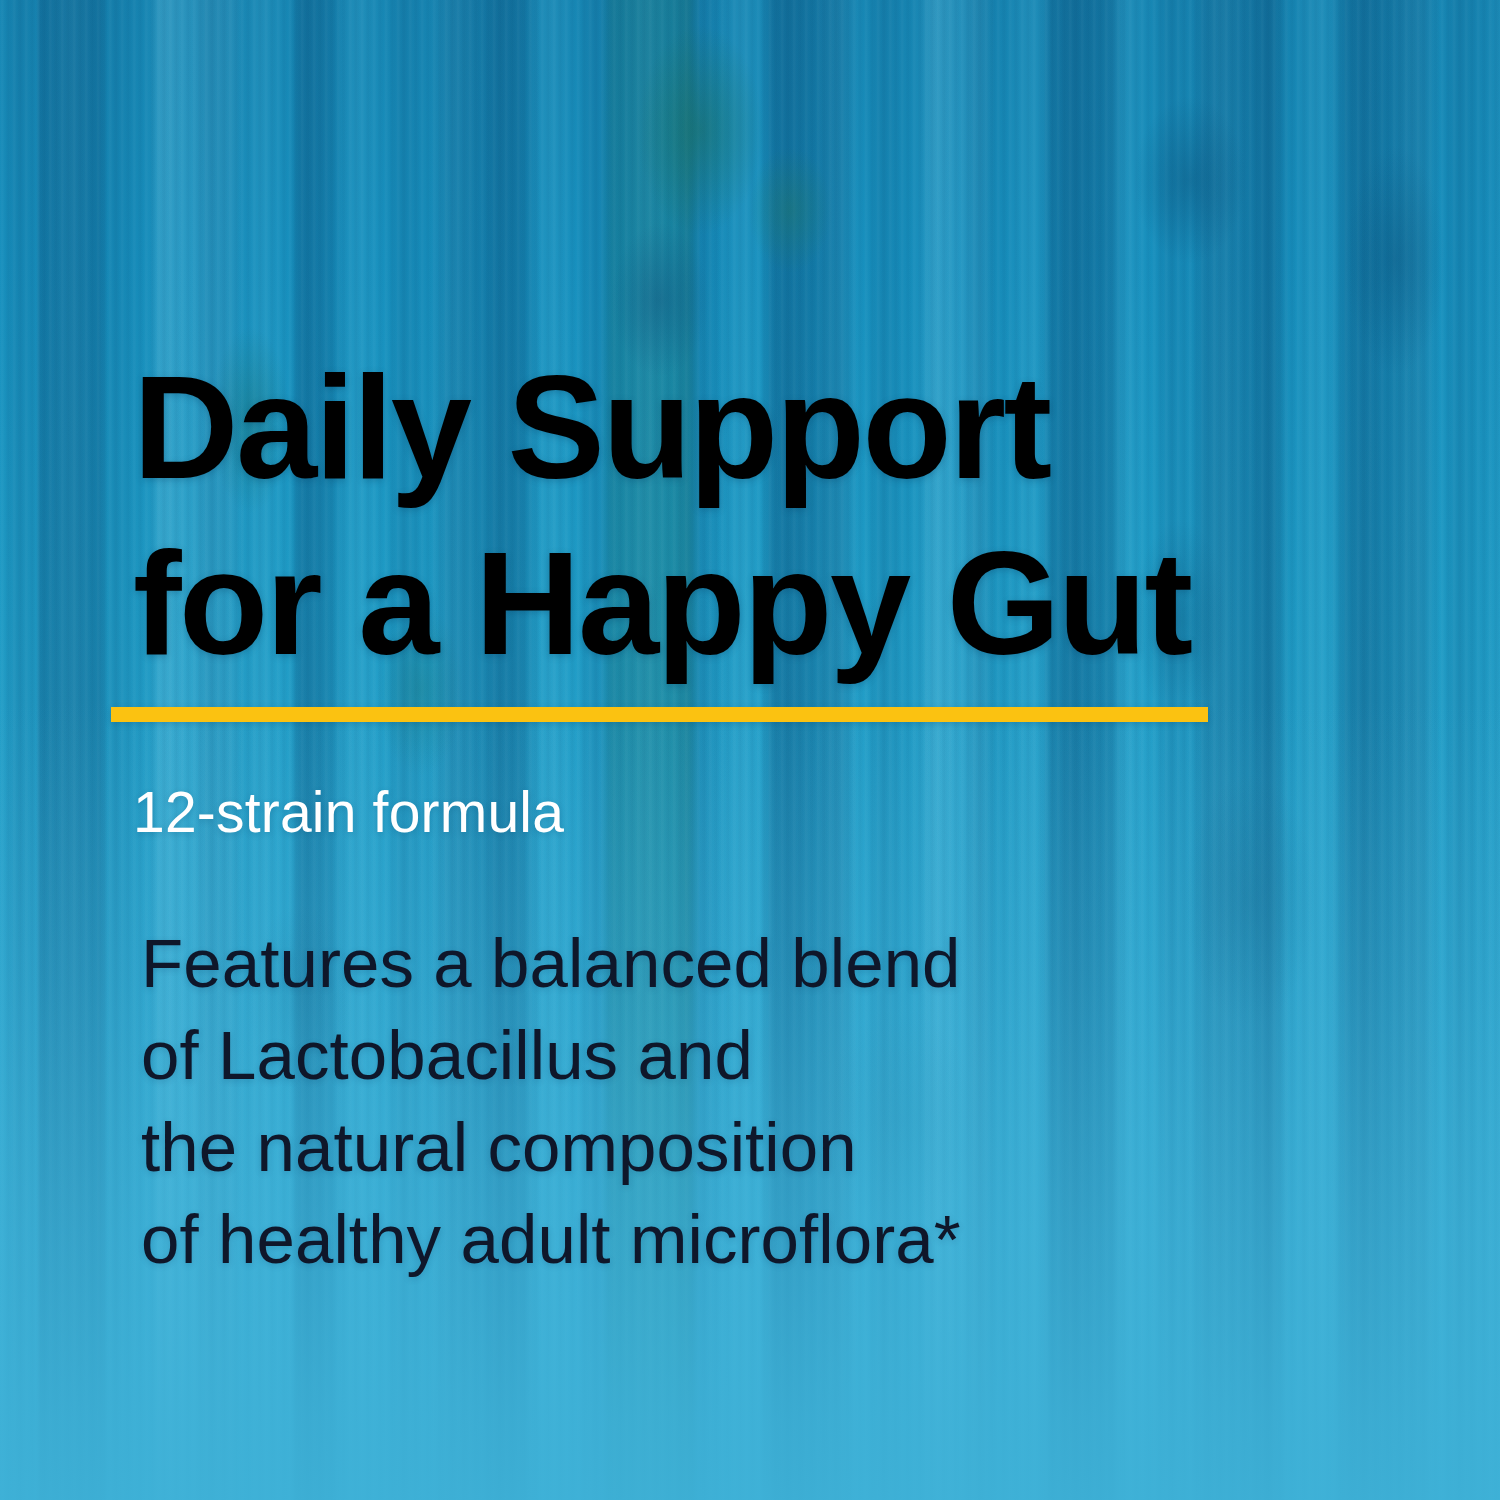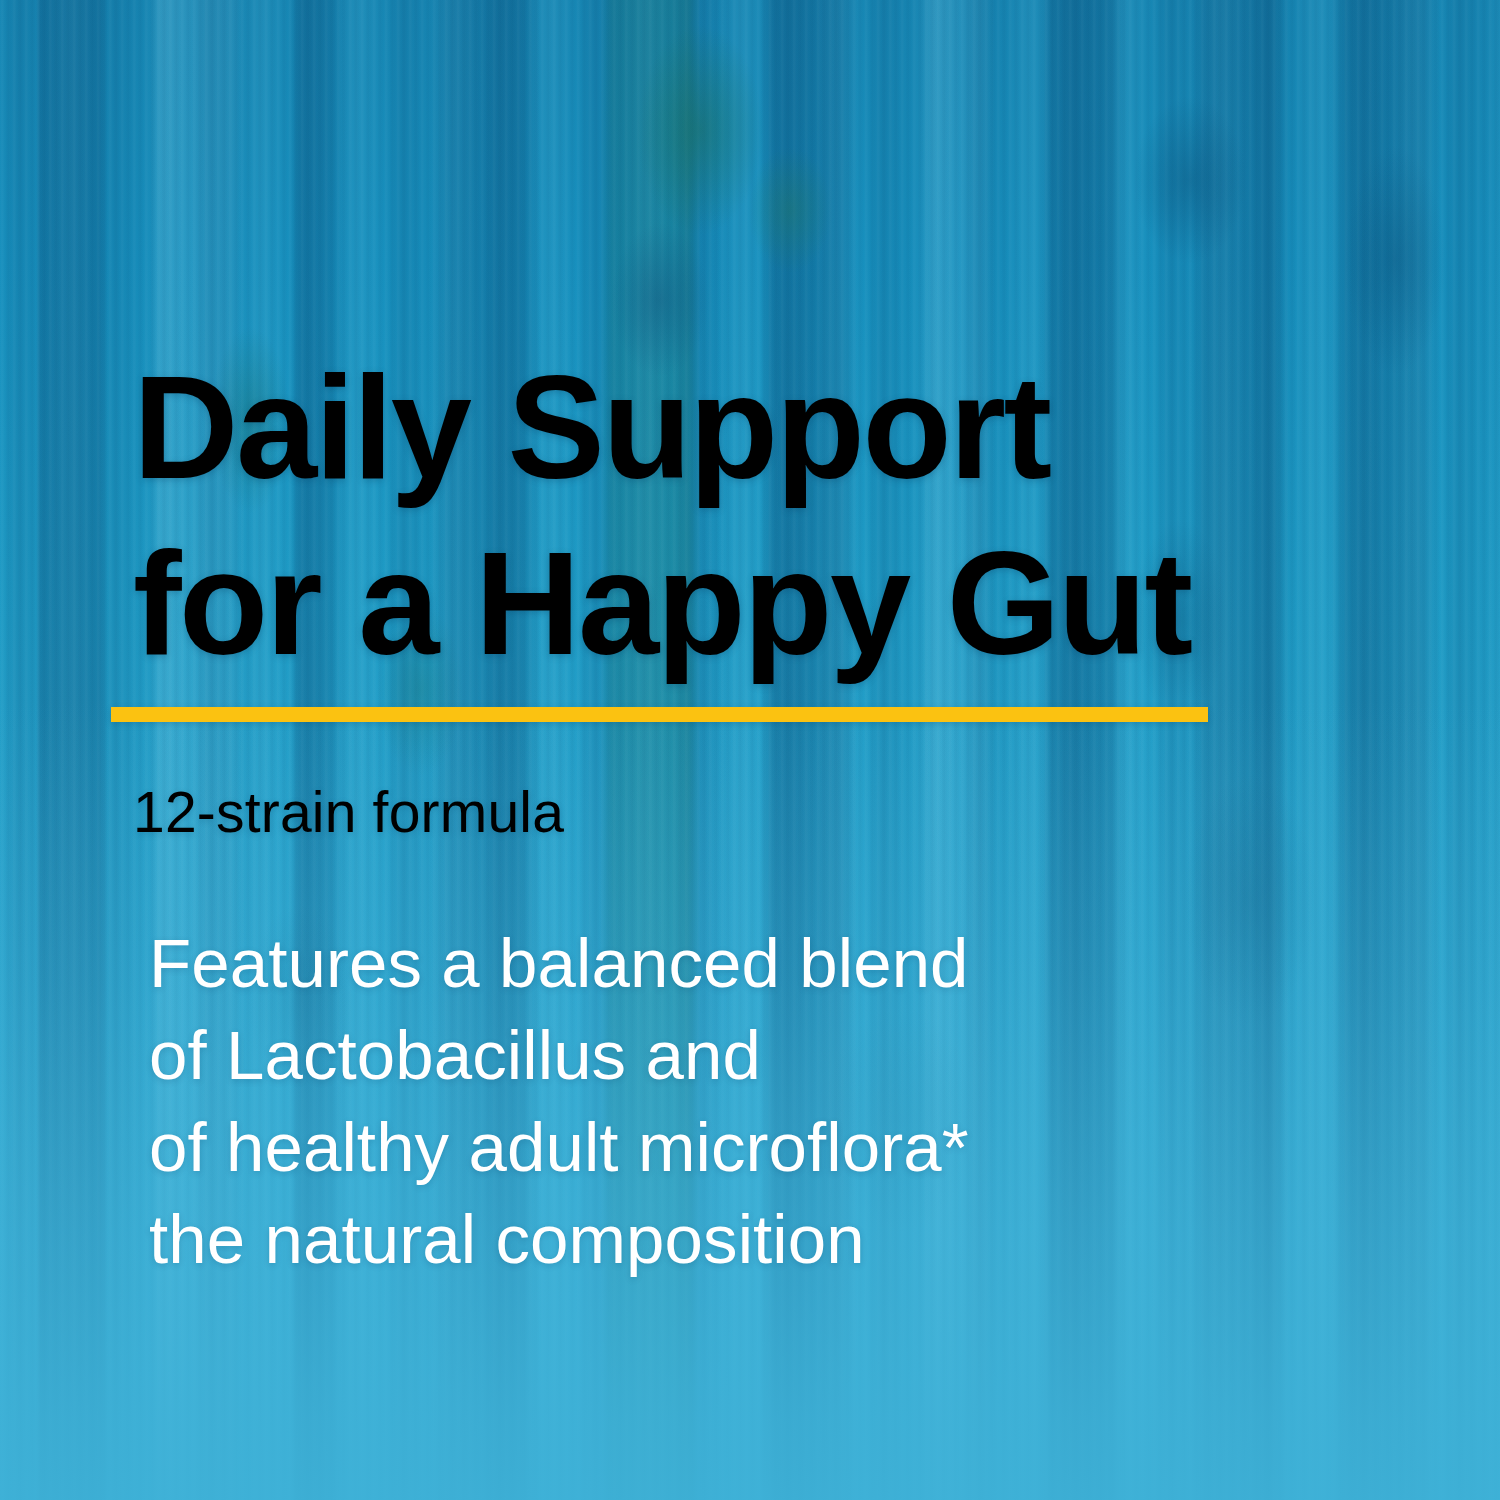--- a/index.html
+++ b/index.html
@@ -151,36 +151,36 @@
     height: 15px;
     background: #fbc211;
     box-shadow: 0 2px 6px rgba(8,62,98,0.22);
   }
 
   .subhead {
     position: absolute;
     left: 0;
     top: 779px;
     margin: 0;
-    color: #000000;
+    color: #ffffff;
     font-size: 57px;
     font-weight: 300;
     line-height: 66px;
     letter-spacing: 0.2px;
     white-space: nowrap;
     text-shadow: 0 2px 6px rgba(8,62,98,0.22);
   }
 
   .body-copy {
     position: absolute;
-    left: 16px;
+    left: 8px;
     top: 918px;
     width: 1000px;
     margin: 0;
-    color: #ffffff;
+    color: #0f172a;
     font-size: 69px;
     font-weight: 300;
     line-height: 92px;
     letter-spacing: 0.1px;
     text-shadow: 0 2px 6px rgba(8,62,98,0.20);
   }
   .body-copy .bc-line { display: block; white-space: nowrap; }
 </style>
 </head>
 <body>
@@ -201,18 +201,18 @@
       <span class="hl-line">for a Happy Gut</span>
     </h1>
 
     <div class="divider"></div>
 
     <p class="subhead">12-strain formula</p>
 
     <p class="body-copy">
       <span class="bc-line">Features a balanced blend</span>
       <span class="bc-line">of Lactobacillus and</span>
+      <span class="bc-line">the natural composition</span>
       <span class="bc-line">of healthy adult microflora*</span>
-      <span class="bc-line">the natural composition</span>
     </p>
 
   </div>
 </div>
 
 </body></html>

